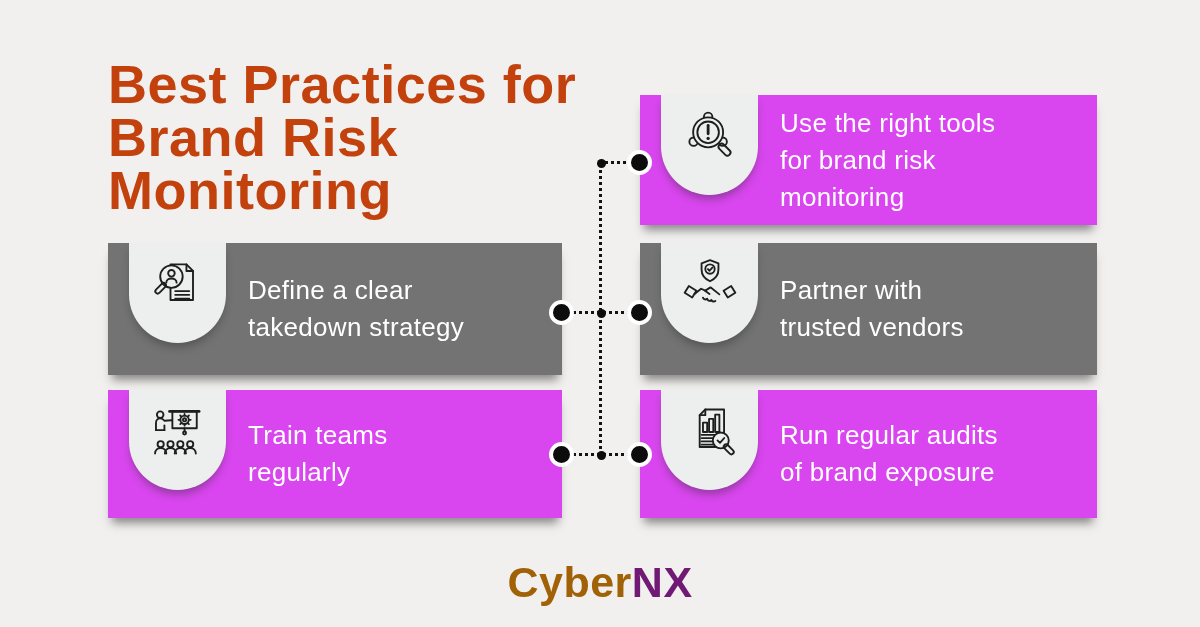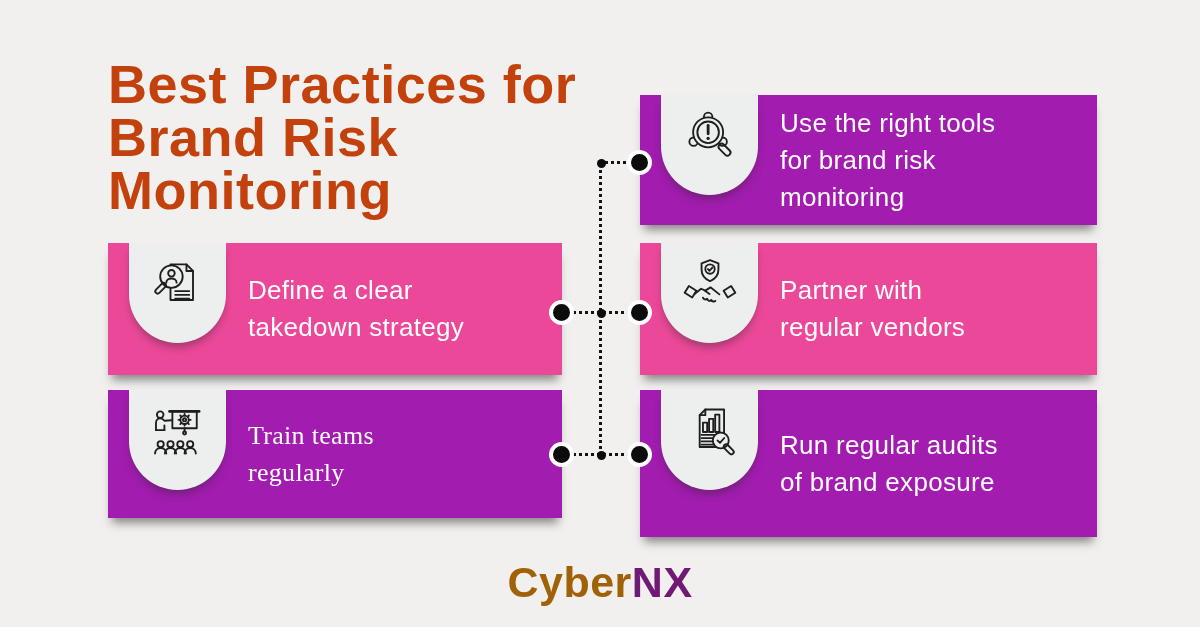--- a/index.html
+++ b/index.html
@@ -4,27 +4,27 @@
 <style>
   html,body{margin:0;padding:0;}
   body{font-family:"Liberation Sans","DejaVu Sans",sans-serif;background:#f1f0ee;}
   #stage{position:relative;width:1200px;height:627px;background:#f1f0ee;overflow:hidden;}
 
   .title{position:absolute;left:108px;top:58px;font-size:54px;line-height:53px;
          font-weight:bold;color:#c2410c;white-space:pre-line;letter-spacing:.5px;}
 
   .card{position:absolute;display:flex;align-items:center;z-index:1;
         box-shadow:0 9px 9px -4px rgba(50,50,50,.55);}
-  .card.red{background:#a21caf;}
-  .card.dark{background:#ec4899;}
+  .card.red{background:#d946ef;}
+  .card.dark{background:#737373;}
   .card-r1{left:640px;top:95px;width:457px;height:130px;}
   .card-r2{left:640px;top:243px;width:457px;height:132px;}
-  .card-r3{left:640px;top:390px;width:457px;height:147px;}
+  .card-r3{left:640px;top:390px;width:457px;height:128px;}
   .card-l1{left:108px;top:243px;width:454px;height:132px;}
-  .card-l2{left:108px;top:390px;width:454px;height:128px;font-family:Liberation Serif, serif;}
+  .card-l2{left:108px;top:390px;width:454px;height:128px;}
 
   .icon-tab{position:absolute;left:21px;top:0;width:97px;height:100px;background:#edefee;
             border-radius:0 0 49px 49px;display:flex;justify-content:center;
             box-shadow:0 6px 8px -2px rgba(40,40,40,.4);}
   .icon-tab svg{margin-top:12px;}
 
   .card-text{margin-left:140px;color:#ffffff;font-size:26px;line-height:37px;
              white-space:pre-line;letter-spacing:.3px;}
 
   
@@ -94,21 +94,21 @@
         <rect x="6.5" y="35" width="9.5" height="8.5" transform="rotate(32 11.25 39.25)"></rect>
         <rect x="48" y="35" width="9.5" height="8.5" transform="rotate(-32 52.75 39.25)"></rect>
         <path d="M15.5,41.5 l7,-5.5 l4.5,2 l5.5,-3.5 l9.5,7.5"></path>
         <path d="M27,38.5 l4.5,3"></path>
         <path d="M24.5,45.5 a2.8,2.8 0 0 0 4.5,1.2"></path>
         <path d="M29,47 a2.8,2.8 0 0 0 4.5,1.2"></path>
         <path d="M33.5,48.2 a2.8,2.8 0 0 0 4.2,0.8"></path>
       </svg>
     </div>
     <div class="card-text">Partner with
-regular vendors</div>
+trusted vendors</div>
   </div>
 
   <div class="card red card-r3">
     <div class="icon-tab">
       <svg class="line-icon" width="60" height="60" viewBox="0 0 64 64">
         <path d="M27,8 h20 v40 h-26 V14 z"></path>
         <path d="M27,8 v6 h-6"></path>
         <rect x="24.5" y="22" width="4.5" height="10"></rect>
         <rect x="31" y="18" width="4.5" height="14"></rect>
         <rect x="37.5" y="13.5" width="4.5" height="18.5"></rect>

